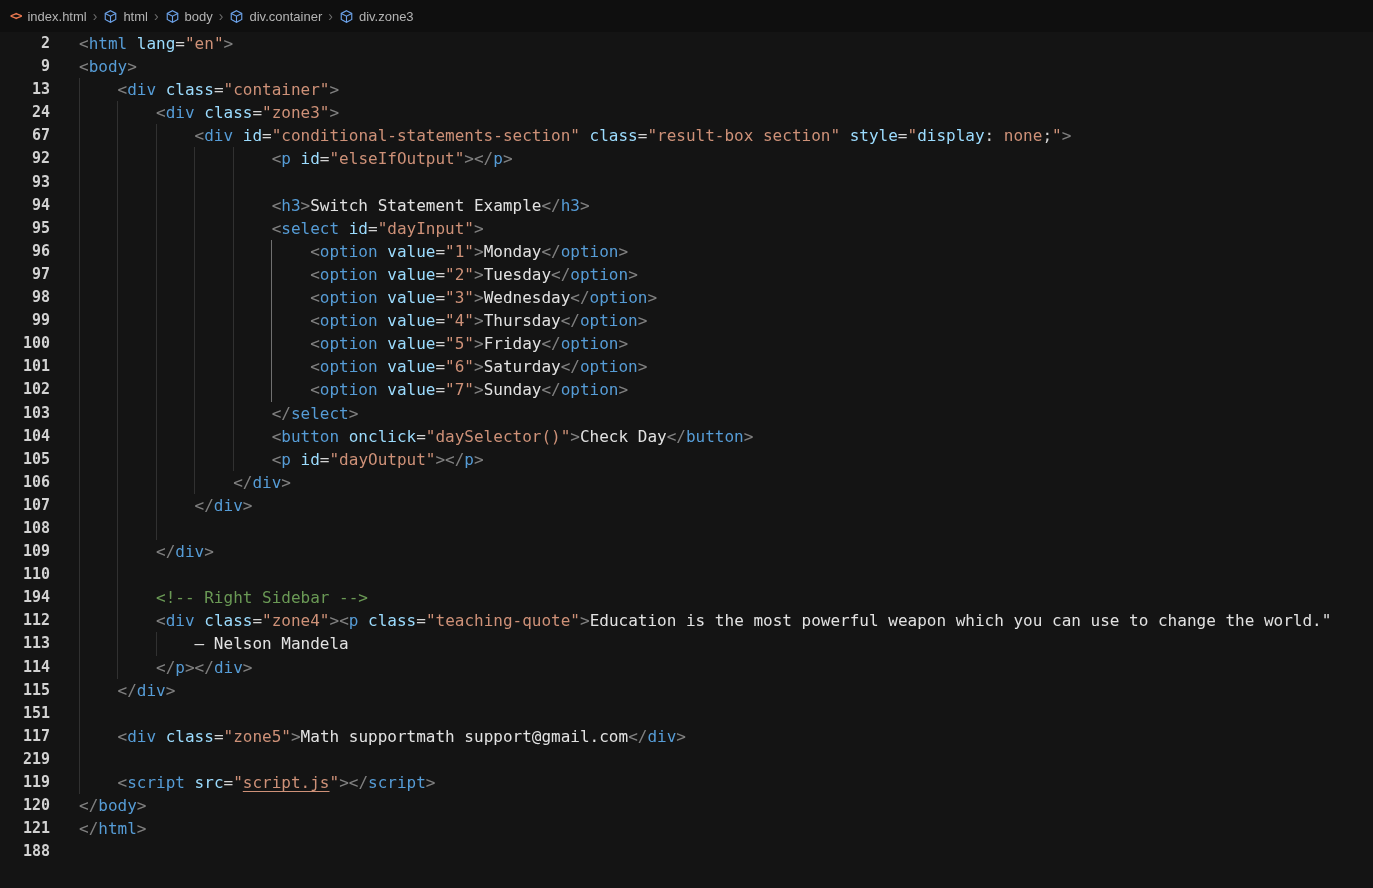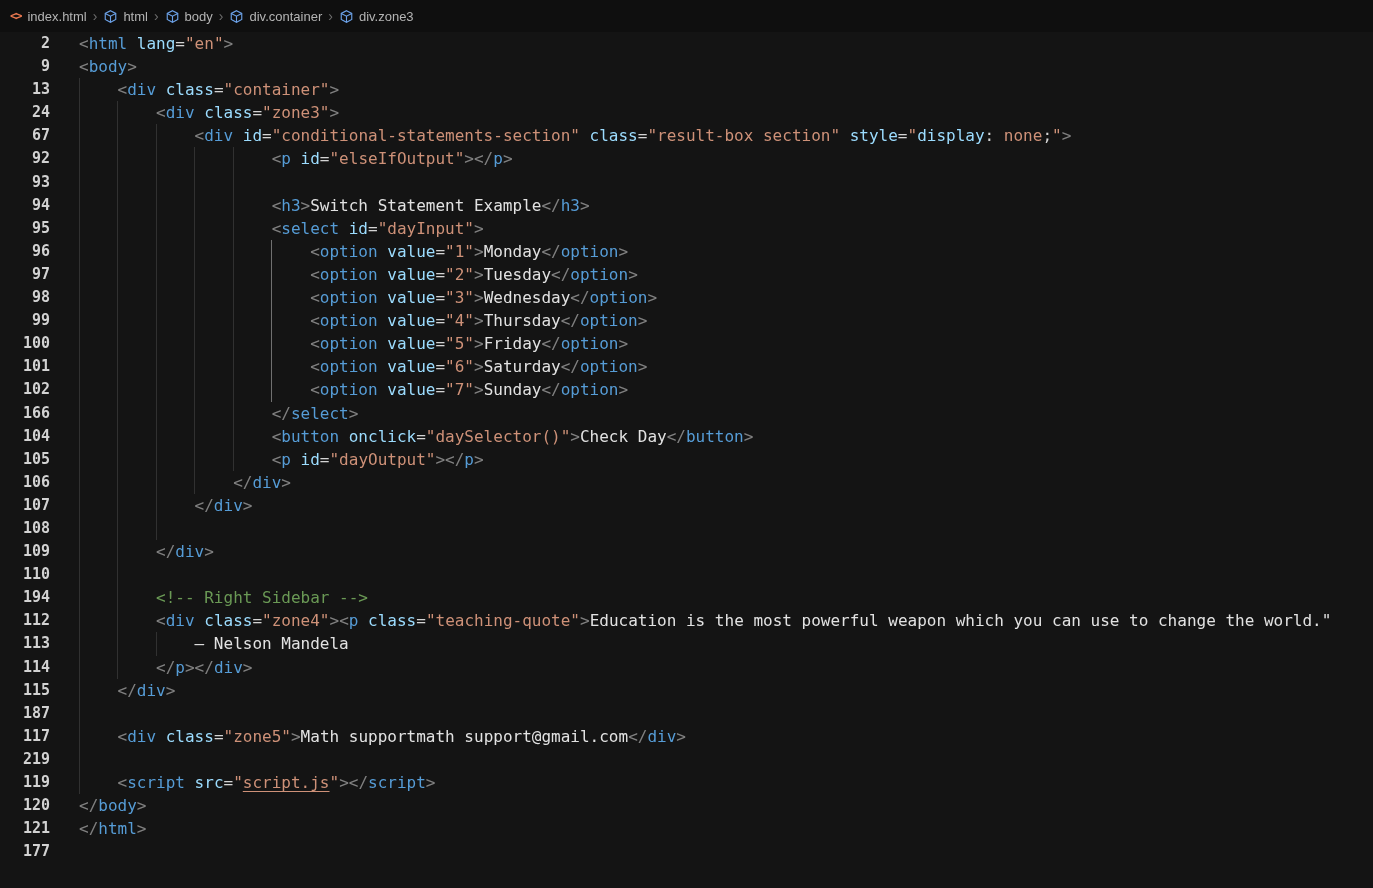--- a/index.html
+++ b/index.html
@@ -184,21 +184,21 @@
       </div>
       <div class="line">
         <div class="gutter">101</div>
         <div class="code"><span class="guide" style="left: 0px;"></span><span class="guide" style="left: 38.4px;"></span><span class="guide" style="left: 76.8px;"></span><span class="guide" style="left: 115.2px;"></span><span class="guide" style="left: 153.6px;"></span><span class="guide active" style="left: 192px;"></span><span class="content"><span class="tok-t">                        </span><span class="tok-p">&lt;</span><span class="tok-tag">option</span><span class="tok-t"> </span><span class="tok-attr">value</span><span class="tok-eq">=</span><span class="tok-str">"6"</span><span class="tok-p">&gt;</span><span class="tok-t">Saturday</span><span class="tok-p">&lt;/</span><span class="tok-tag">option</span><span class="tok-p">&gt;</span></span></div>
       </div>
       <div class="line">
         <div class="gutter">102</div>
         <div class="code"><span class="guide" style="left: 0px;"></span><span class="guide" style="left: 38.4px;"></span><span class="guide" style="left: 76.8px;"></span><span class="guide" style="left: 115.2px;"></span><span class="guide" style="left: 153.6px;"></span><span class="guide active" style="left: 192px;"></span><span class="content"><span class="tok-t">                        </span><span class="tok-p">&lt;</span><span class="tok-tag">option</span><span class="tok-t"> </span><span class="tok-attr">value</span><span class="tok-eq">=</span><span class="tok-str">"7"</span><span class="tok-p">&gt;</span><span class="tok-t">Sunday</span><span class="tok-p">&lt;/</span><span class="tok-tag">option</span><span class="tok-p">&gt;</span></span></div>
       </div>
       <div class="line">
-        <div class="gutter">166</div>
+        <div class="gutter">103</div>
         <div class="code"><span class="guide" style="left: 0px;"></span><span class="guide" style="left: 38.4px;"></span><span class="guide" style="left: 76.8px;"></span><span class="guide" style="left: 115.2px;"></span><span class="guide" style="left: 153.6px;"></span><span class="content"><span class="tok-t">                    </span><span class="tok-p">&lt;/</span><span class="tok-tag">select</span><span class="tok-p">&gt;</span></span></div>
       </div>
       <div class="line">
         <div class="gutter">104</div>
         <div class="code"><span class="guide" style="left: 0px;"></span><span class="guide" style="left: 38.4px;"></span><span class="guide" style="left: 76.8px;"></span><span class="guide" style="left: 115.2px;"></span><span class="guide" style="left: 153.6px;"></span><span class="content"><span class="tok-t">                    </span><span class="tok-p">&lt;</span><span class="tok-tag">button</span><span class="tok-t"> </span><span class="tok-attr">onclick</span><span class="tok-eq">=</span><span class="tok-str">"daySelector()"</span><span class="tok-p">&gt;</span><span class="tok-t">Check Day</span><span class="tok-p">&lt;/</span><span class="tok-tag">button</span><span class="tok-p">&gt;</span></span></div>
       </div>
       <div class="line">
         <div class="gutter">105</div>
         <div class="code"><span class="guide" style="left: 0px;"></span><span class="guide" style="left: 38.4px;"></span><span class="guide" style="left: 76.8px;"></span><span class="guide" style="left: 115.2px;"></span><span class="guide" style="left: 153.6px;"></span><span class="content"><span class="tok-t">                    </span><span class="tok-p">&lt;</span><span class="tok-tag">p</span><span class="tok-t"> </span><span class="tok-attr">id</span><span class="tok-eq">=</span><span class="tok-str">"dayOutput"</span><span class="tok-p">&gt;</span><span class="tok-p">&lt;/</span><span class="tok-tag">p</span><span class="tok-p">&gt;</span></span></div>
       </div>
@@ -236,21 +236,21 @@
       </div>
       <div class="line">
         <div class="gutter">114</div>
         <div class="code"><span class="guide" style="left: 0px;"></span><span class="guide" style="left: 38.4px;"></span><span class="content"><span class="tok-t">        </span><span class="tok-p">&lt;/</span><span class="tok-tag">p</span><span class="tok-p">&gt;</span><span class="tok-p">&lt;/</span><span class="tok-tag">div</span><span class="tok-p">&gt;</span></span></div>
       </div>
       <div class="line">
         <div class="gutter">115</div>
         <div class="code"><span class="guide" style="left: 0px;"></span><span class="content"><span class="tok-t">    </span><span class="tok-p">&lt;/</span><span class="tok-tag">div</span><span class="tok-p">&gt;</span></span></div>
       </div>
       <div class="line">
-        <div class="gutter">187</div>
+        <div class="gutter">151</div>
         <div class="code"><span class="guide" style="left: 0px;"></span><span class="content"></span></div>
       </div>
       <div class="line">
         <div class="gutter">117</div>
         <div class="code"><span class="guide" style="left: 0px;"></span><span class="content"><span class="tok-t">    </span><span class="tok-p">&lt;</span><span class="tok-tag">div</span><span class="tok-t"> </span><span class="tok-attr">class</span><span class="tok-eq">=</span><span class="tok-str">"zone5"</span><span class="tok-p">&gt;</span><span class="tok-t">Math supportmath support@gmail.com</span><span class="tok-p">&lt;/</span><span class="tok-tag">div</span><span class="tok-p">&gt;</span></span></div>
       </div>
       <div class="line">
         <div class="gutter">219</div>
         <div class="code"><span class="guide" style="left: 0px;"></span><span class="content"></span></div>
       </div>
@@ -260,17 +260,17 @@
       </div>
       <div class="line">
         <div class="gutter">120</div>
         <div class="code"><span class="content"><span class="tok-p">&lt;/</span><span class="tok-tag">body</span><span class="tok-p">&gt;</span></span></div>
       </div>
       <div class="line">
         <div class="gutter">121</div>
         <div class="code"><span class="content"><span class="tok-p">&lt;/</span><span class="tok-tag">html</span><span class="tok-p">&gt;</span></span></div>
       </div>
       <div class="line">
-        <div class="gutter">177</div>
+        <div class="gutter">188</div>
         <div class="code"><span class="content"></span></div>
       </div>
     </div>
 </div>
 
 </body></html>

